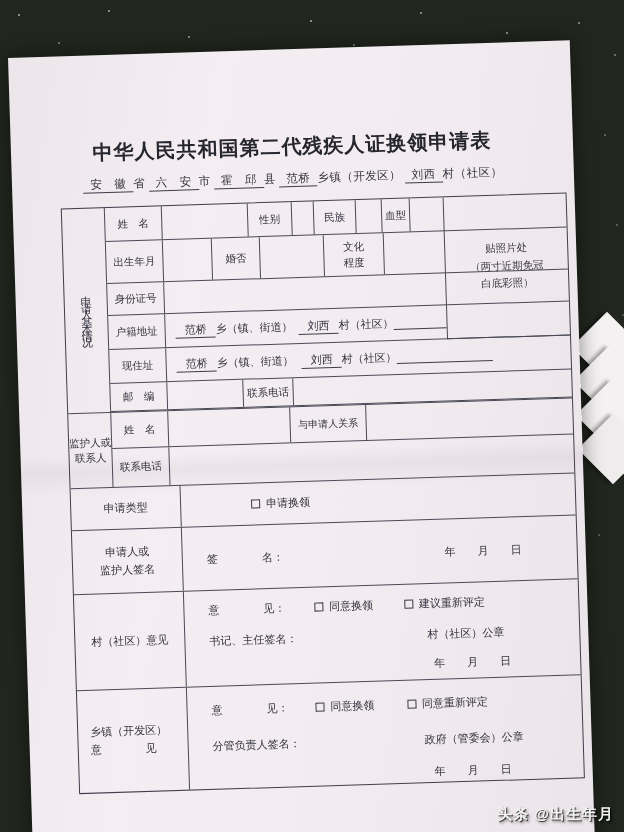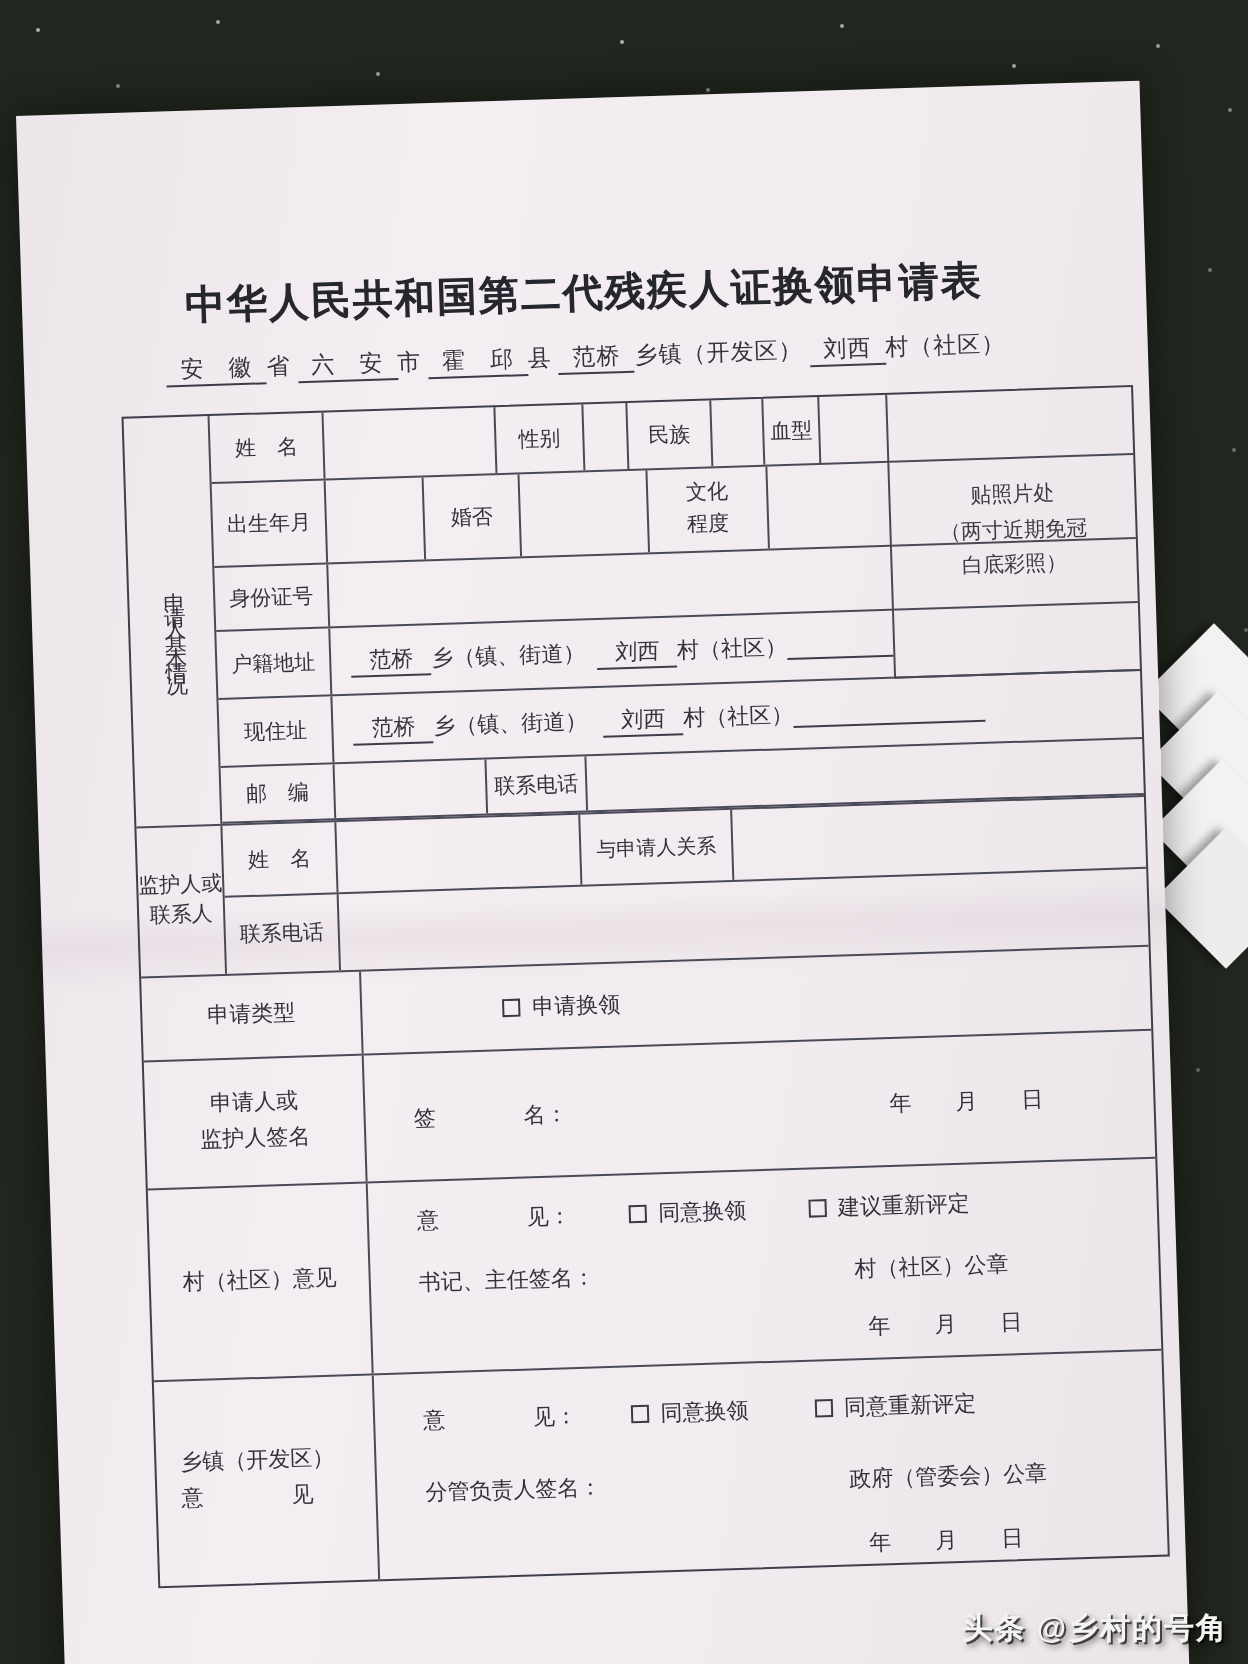--- a/index.html
+++ b/index.html
@@ -236,13 +236,13 @@
         </div>
         <div class="ln" style="top:52px; padding-left:24px">分管负责人签名：</div>
         <div class="ln" style="top:52px; left:236px">政府（管委会）公章</div>
         <div class="ln" style="top:84px; left:245px">年　　月　　日</div>
       </div>
     </div>
 
   </div>
 </div>
 
-<div class="watermark">头条 @乡村的号角</div>
+<div class="watermark">头条 @出生年月</div>
 
 </body></html>

